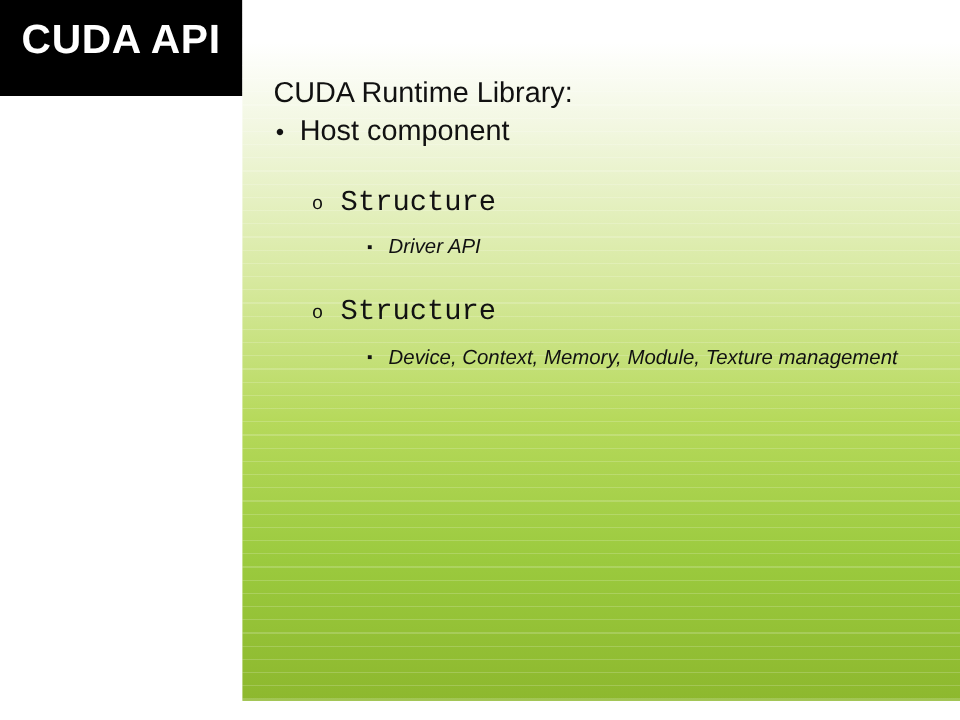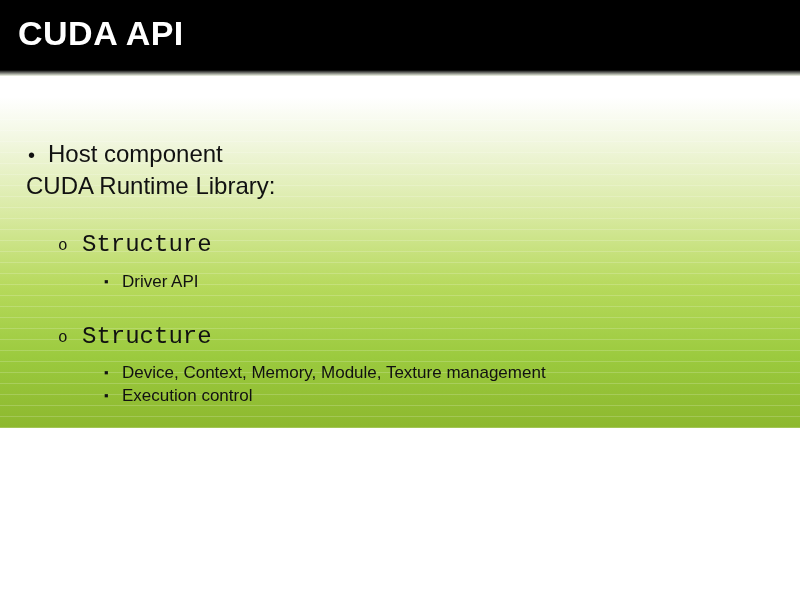--- a/index.html
+++ b/index.html
@@ -1,21 +1,21 @@
 <!DOCTYPE html>
 <html><head>
 <meta charset="utf-8">
 <style>
   * { margin: 0; padding: 0; box-sizing: border-box; }
   html, body { width: 800px; height: 600px; overflow: hidden; font-family: Arial, Helvetica, sans-serif; }
   .slide {
     width: 800px;
-    height: 428px;
+    height: 584px;
     display: flex;
-    flex-direction: column;
+    flex-direction: row;
   }
   .title-bar {
     background: #000;
     color: #fff;
     height: 80px;
     padding: 14px 18px 0 18px;
   }
   .title-text {
     font-size: 34px;
     font-weight: bold;
@@ -79,20 +79,21 @@
   .section-head .o-bullet {
     display: inline-block;
     width: 24px;
     margin-left: -24px;
     font-size: 16px;
     vertical-align: 1px;
   }
   .sub-list {
     padding-left: 40px;
     margin-top: 12px;
+    font-style: italic;
   }
   .sub-item {
     font-size: 17px;
     line-height: 1.35;
   }
   .sq-bullet::before {
     content: "\25AA";
     display: inline-block;
     width: 18px;
     margin-left: -18px;
@@ -104,37 +105,36 @@
 <body>
 
 <div class="slide">
   <div class="title-bar">
     <div class="title-text">CUDA API</div>
   </div>
   <div class="divider-band"></div>
   <div class="content">
     <div class="content-inner">
 
+      <div class="l1">CUDA Runtime Library:</div>
       <div class="l1 l1-bullet dot-bullet">Host component</div>
-      <div class="l1">CUDA Runtime Library:</div>
 
       <div class="section">
         <div class="section-head">
           <span class="o-bullet">o</span><span>Structure</span>
         </div>
         <div class="sub-list">
           <div class="sub-item sq-bullet">Driver API</div>
         </div>
       </div>
 
       <div class="section">
         <div class="section-head">
           <span class="o-bullet">o</span><span>Structure</span>
         </div>
         <div class="sub-list">
           <div class="sub-item sq-bullet">Device, Context, Memory, Module, Texture management</div>
-          <div class="sub-item sq-bullet">Execution control</div>
         </div>
       </div>
 
     </div>
   </div>
 </div>
 
 </body></html>

